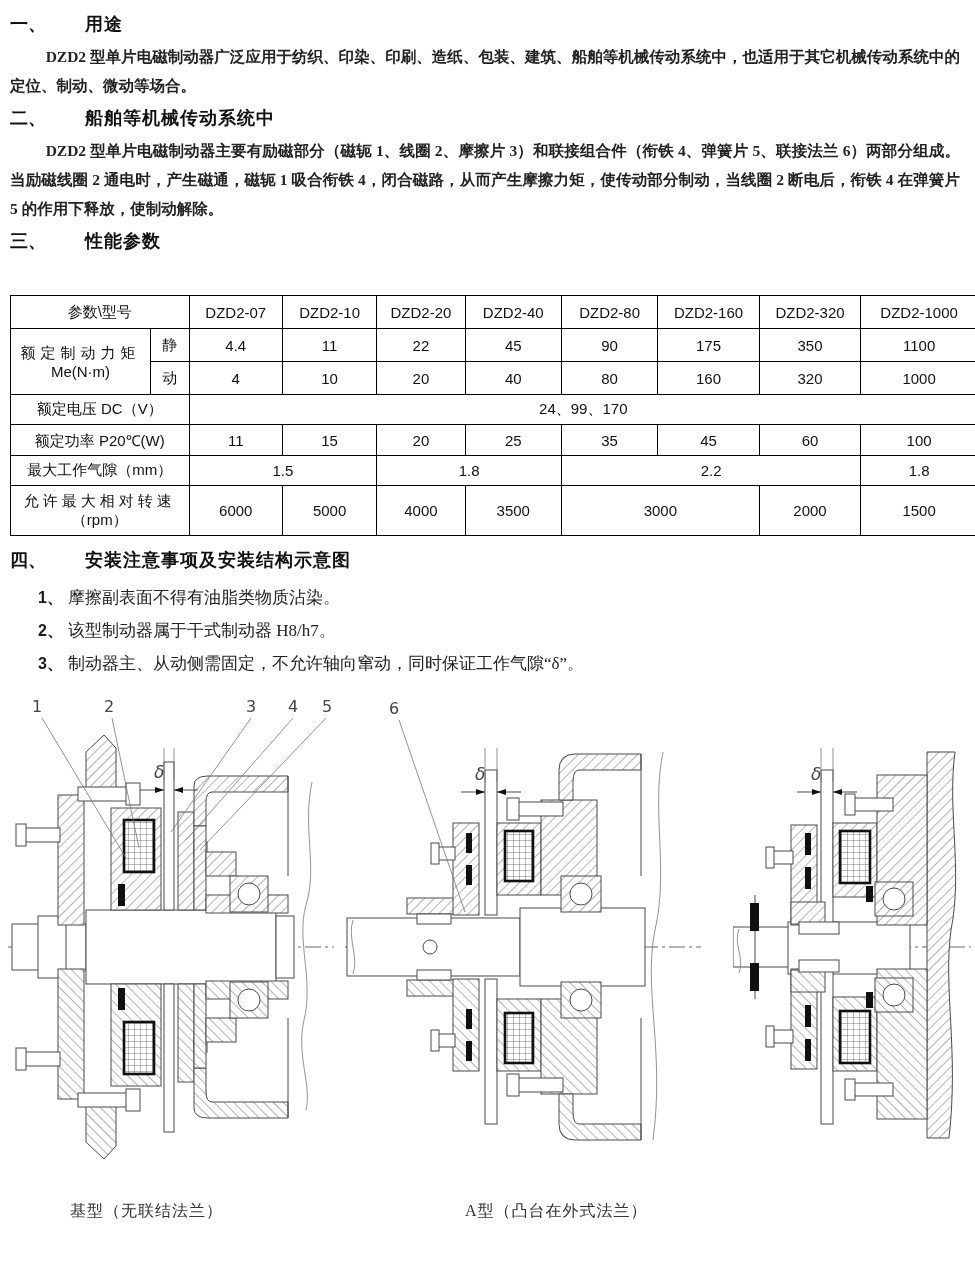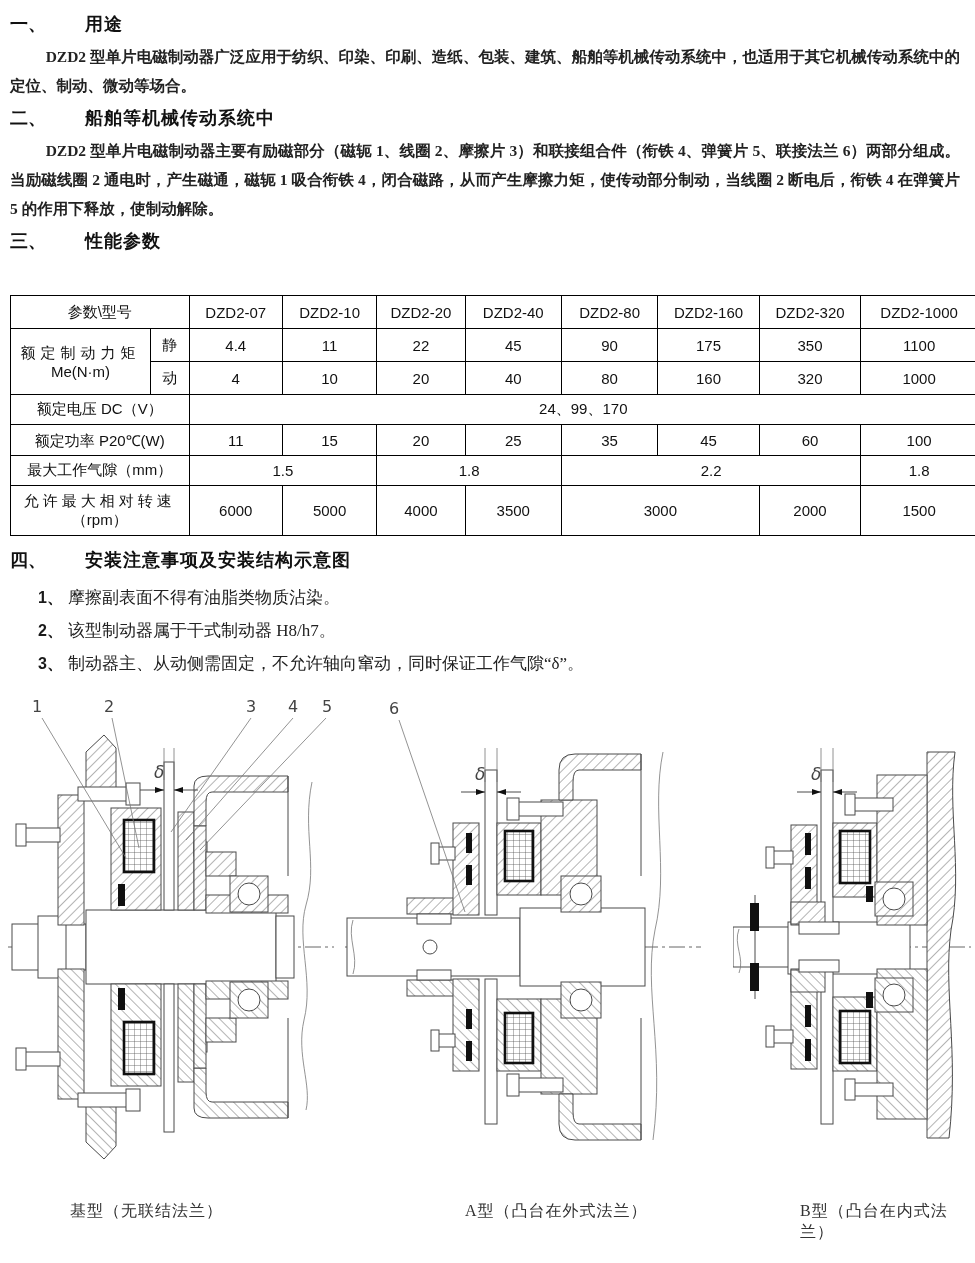--- a/index.html
+++ b/index.html
@@ -359,15 +359,14 @@
         <line class="ln" x1="100" y1="102" x2="124" y2="102"></line>
         <polygon class="blk" points="88,102 79,99 79,105"></polygon>
         <polygon class="blk" points="100,102 109,99 109,105"></polygon>
         <text class="delta" x="78" y="90">δ</text>
       </g>
     </svg>
   </div>
 
   <div class="cap" style="left:70px;  top:1201px">基型（无联结法兰）</div>
   <div class="cap" style="left:465px; top:1201px">A型（凸台在外式法兰）</div>
-  <div class="cap" style="left:800px; top:1201px">B型（凸台在内式法兰）</div>
 
 </div>
 
 </body></html>

